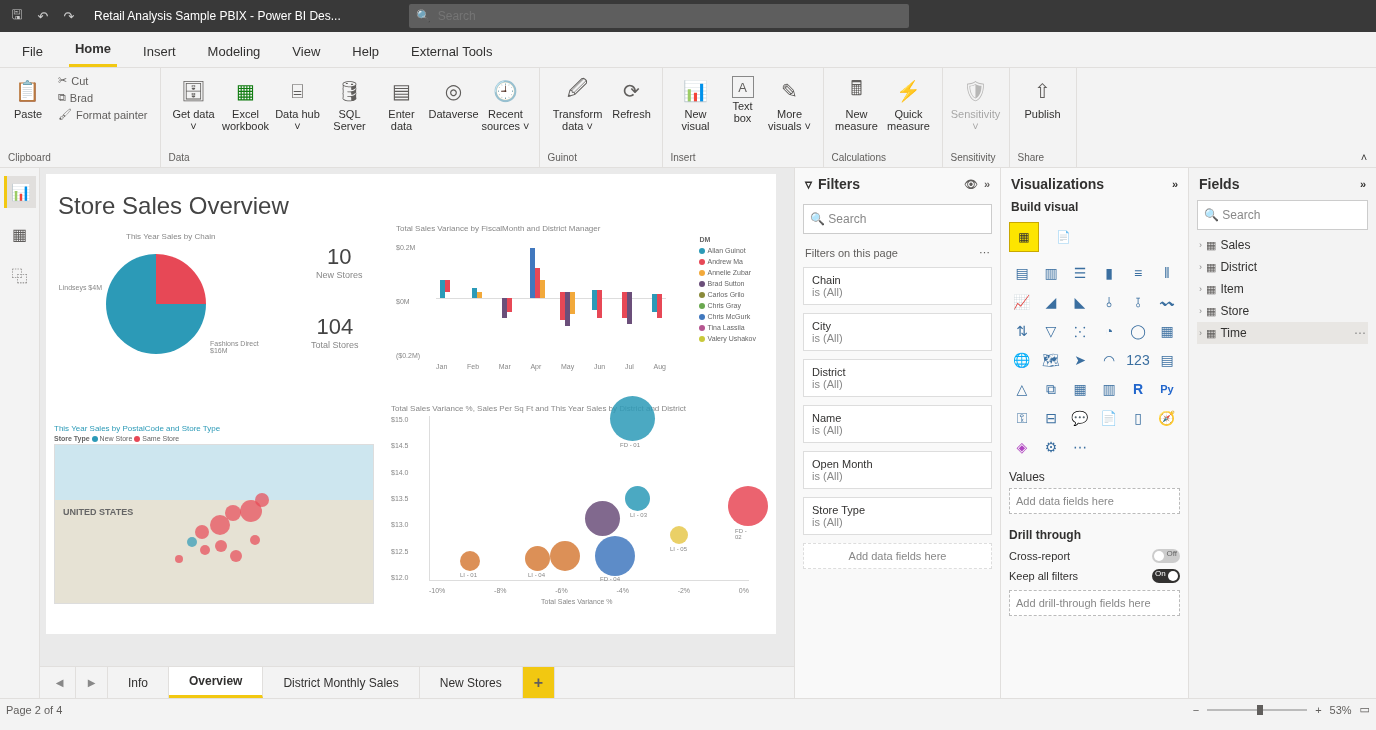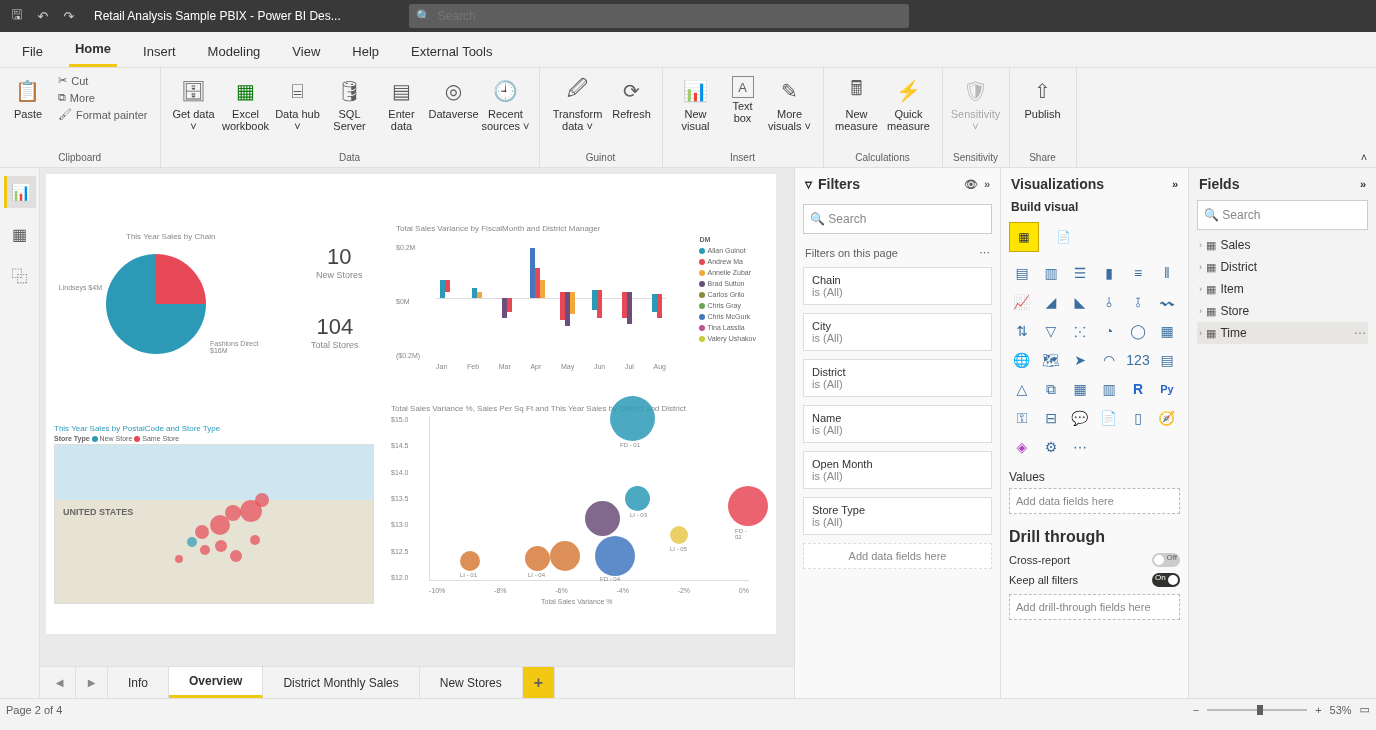--- a/index.html
+++ b/index.html
@@ -16,21 +16,21 @@
 .avatar { width:14px; height:14px; background:#ccc; border-radius:50%; }
 .win-btn { width:40px; height:32px; display:flex; align-items:center; justify-content:center; font-size:11px; color:#fff; }
 
 .maintabs { height:36px; background:#f3f3f3; display:flex; align-items:flex-end; gap:20px; padding:0 16px; border-bottom:1px solid #e1dfdd; }
 .maintab { padding:8px 6px; font-size:13px; color:#323130; cursor:pointer; }
 .maintab.active { font-weight:600; border-bottom:3px solid #f2c811; }
 
 .ribbon { height:100px; background:#f3f3f3; display:flex; border-bottom:1px solid #e1dfdd; }
 .rgroup { display:flex; flex-direction:column; border-right:1px solid #e1dfdd; padding:4px 8px 2px; }
 .rgroup-items { flex:1; display:flex; align-items:flex-start; gap:2px; }
-.rgroup-label { text-align:center; font-size:10px; color:#605e5c; padding-bottom:2px; }
+.rgroup-label { text-align:left; font-size:10px; color:#605e5c; padding-bottom:2px; }
 .ritem-v { display:flex; flex-direction:column; align-items:center; width:50px; padding-top:4px; cursor:pointer; }
 .ritem-v .ricon { width:30px; height:30px; display:flex; align-items:center; justify-content:center; font-size:20px; color:#605e5c; }
 .ritem-v .rlabel { font-size:11px; text-align:center; line-height:12px; margin-top:2px; }
 .ritem-small { display:flex; align-items:center; gap:4px; font-size:11px; padding:2px 4px; cursor:pointer; color:#605e5c; }
 .clipboard-col { display:flex; flex-direction:column; gap:0px; margin-left:4px; }
 .ribbon-collapse { margin-left:auto; width:24px; display:flex; align-items:flex-end; justify-content:center; padding-bottom:4px; font-size:11px; }
 
 .workspace { display:flex; height:530px; }
 .leftrail { width:40px; background:#f3f3f3; border-right:1px solid #e1dfdd; display:flex; flex-direction:column; align-items:center; padding-top:8px; gap:10px; }
 .leftrail-item { width:32px; height:32px; display:flex; align-items:center; justify-content:center; font-size:16px; color:#605e5c; cursor:pointer; }
@@ -82,21 +82,21 @@
 
 .vpane { width:188px; background:#f9f9f9; border-left:1px solid #e1dfdd; display:flex; flex-direction:column; padding:4px 8px; overflow:hidden; position:relative;}
 .vpane-h { display:flex; align-items:center; font-size:14px; font-weight:600; padding:4px 2px; }
 .vpane-sub { font-size:12px; font-weight:600; padding:4px 2px; }
 .viz-toggle { display:flex; gap:10px; margin:4px 0 8px; }
 .viz-toggle-item { width:30px; height:30px; display:flex; align-items:center; justify-content:center; }
 .viz-toggle-item.active { background:#fde500; border:1px solid #c9a800; }
 .viz-grid { display:grid; grid-template-columns:repeat(6,26px); gap:3px; margin-bottom:8px; }
 .viz-icon { width:26px; height:26px; display:flex; align-items:center; justify-content:center; font-size:14px; color:#3b6fa0; cursor:pointer; border:1px solid transparent; }
 .field-well { border:1px dashed #bbb; background:#fff; padding:6px; font-size:11px; color:#888; margin:4px 0 10px; }
-.drill-label { font-size:16px; font-weight:600; margin:4px 0; }
+.drill-label { font-size:12px; font-weight:600; margin:4px 0; }
 .drill-row { display:flex; align-items:center; font-size:11px; padding:3px 0; }
 .toggle { width:28px; height:14px; border-radius:7px; position:relative; margin-left:auto; }
 .toggle .knob { width:10px; height:10px; background:#fff; border-radius:50%; position:absolute; top:2px; }
 
 .fpane { width:188px; background:#f3f3f3; border-left:1px solid #e1dfdd; display:flex; flex-direction:column; padding:4px 8px; }
 .field-item { display:flex; align-items:center; gap:4px; font-size:12px; padding:4px 2px; cursor:pointer; color:#323130; }
 .field-item .chev { font-size:9px; color:#888; }
 .field-item .ticon { font-size:11px; color:#605e5c; }
 .field-item.sel { background:#e8e6e3; }
 </style>
@@ -133,21 +133,21 @@
       <div class="ricon">📋</div>
       <div class="rlabel">Paste</div>
     </div>
     <div class="clipboard-col">
       <div class="ritem-small">
             <span>✂</span>
             <span>Cut</span>
           </div>
       <div class="ritem-small">
             <span>⧉</span>
-            <span>More</span>
+            <span>Brad</span>
           </div>
       <div class="ritem-small">
             <span>🖌</span>
             <span>Format painter</span>
           </div>
     </div>
   </div>
   <div class="rgroup-label">Clipboard</div>
  </div>
  <div class="rgroup">
@@ -250,20 +250,21 @@
 <div class="workspace">
 
  <div class="leftrail">
   <div class="leftrail-item active">📊</div>
   <div class="leftrail-item">▦</div>
   <div class="leftrail-item">⿻</div>
  </div>
 
  <div class="canvas">
   <div class="canvas-inner">
+    <div class="canvas-title">Store Sales Overview</div>
 
     <div class="chart-title-sm" style="position:absolute;left:80px;top:58px">This Year Sales by Chain</div>
     <div class="pie-wrap">
       <div class="pie"></div>
       <div class="pie-label-left">Lindseys $4M</div>
       <div class="pie-label-right">Fashions Direct $16M</div>
     </div>
 
     <div class="kpi" style="left:270px;top:70px">
       <div class="num">10</div>

